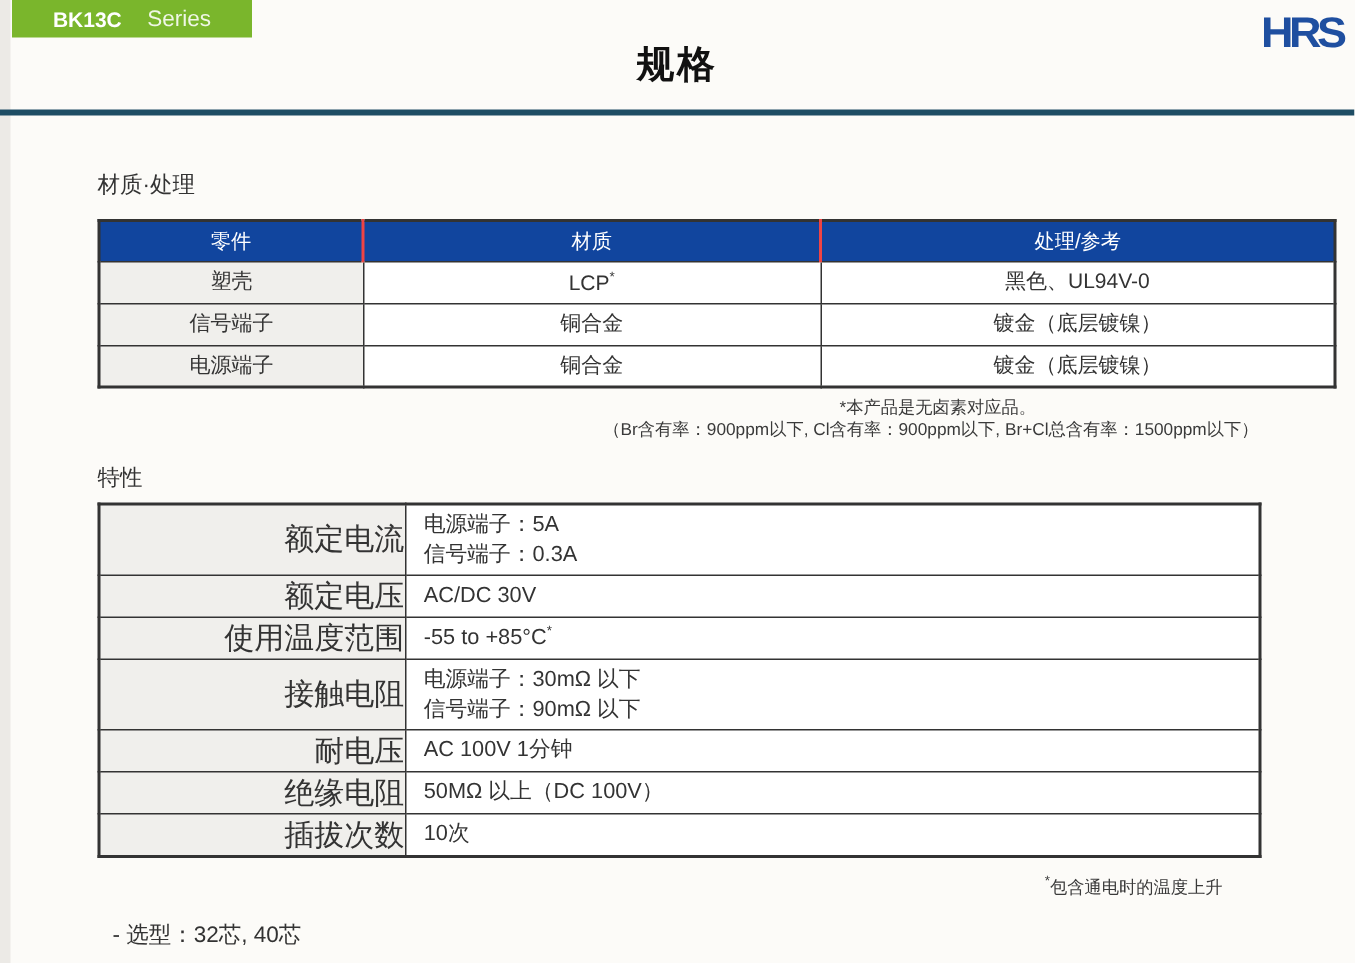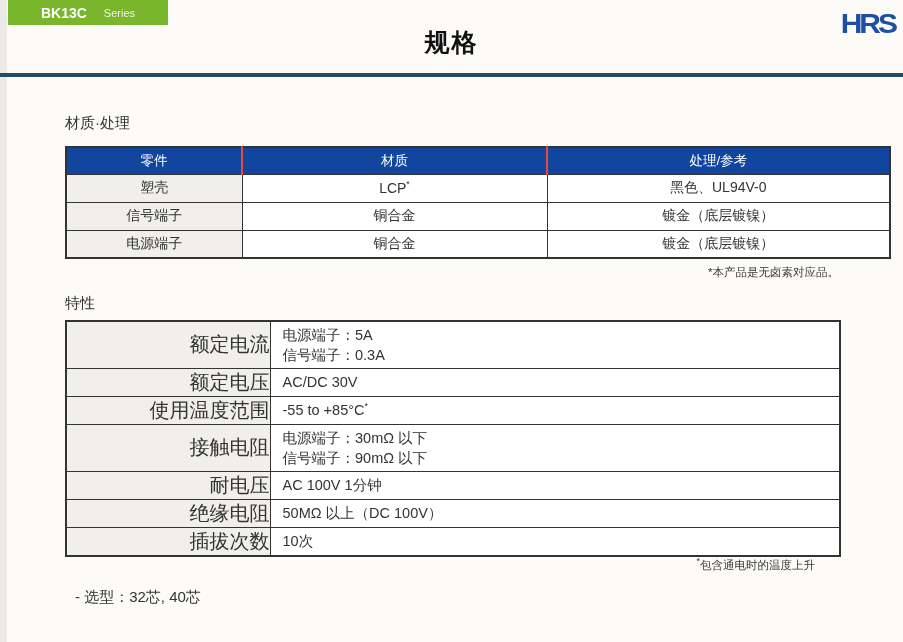--- a/index.html
+++ b/index.html
@@ -15,21 +15,21 @@
     position:absolute; left:0; top:0; width:7px; height:642px;
     background:#eceae6;
   }
   
   .series-tab {
     position:absolute; left:8px; top:0; width:160px; height:25px;
     background:#7ab62c; color:#fff;
     display:flex; align-items:center; justify-content:center; gap:17px;
   }
   .series-code { font-weight:bold; font-size:14px; }
-  .series-word { font-size:11px; color:rgba(255,255,255,0.88); }
+  .series-word { font-size:15px; color:rgba(255,255,255,0.88); }
   .hrs-logo {
     position:absolute; right:8px; top:6px;
     font-size:30px; font-weight:900; color:#1f4fa0;
     letter-spacing:-3px; transform:scaleY(0.95);
     font-family:"Liberation Sans","DejaVu Sans",sans-serif;
   }
   .page-title {
     position:absolute; top:26px; left:0; width:903px;
     text-align:center; font-size:25px; font-weight:bold; color:#111;
     letter-spacing:2px;
@@ -66,21 +66,21 @@
   .section-label.char { margin-top:14px; }
   .char-table { margin-top:7px; }
   .char-table td { height:26px; }
   .char-table td.char-label {
     width:204px; background:#f0efec; text-align:right;
     padding-left:12px; font-size:20px;
   }
   .char-table td.char-value { text-align:left; padding:3px 0 3px 12px; font-size:14.5px; }
   .char-table td.char-value div { line-height:20px; }
   .char-footnote {
-    margin-top:1px; text-align:right; padding-right:26px;
+    margin-top:12px; text-align:right; padding-right:26px;
     font-size:11.5px; color:#3a3a3a;
   }
   .bottom-note { margin-top:15px; padding-left:10px; font-size:15px; color:#333; }
 </style>
 </head>
 <body>
 
 <div class="left-edge"></div>
 
 <div class="series-tab">
@@ -119,20 +119,21 @@
         <tr class="">
           <td class="col-part">电源端子</td>
           <td class="col-material">铜合金</td>
           <td class="col-treatment">镀金（底层镀镍）</td>
         </tr>
       </tbody>
   </table>
 
   <div class="materials-footnote">
     <div class="fn1">*本产品是无卤素对应品。</div>
+    <div class="fn2">（Br含有率：900ppm以下, Cl含有率：900ppm以下, Br+Cl总含有率：1500ppm以下）</div>
   </div>
 
   <div class="section-label char">特性</div>
 
   <table class="char-table">
     <tbody id="char-body">
         <tr class="">
           <td class="char-label">额定电流</td>
           <td class="char-value">
             <div>电源端子：5A</div>

